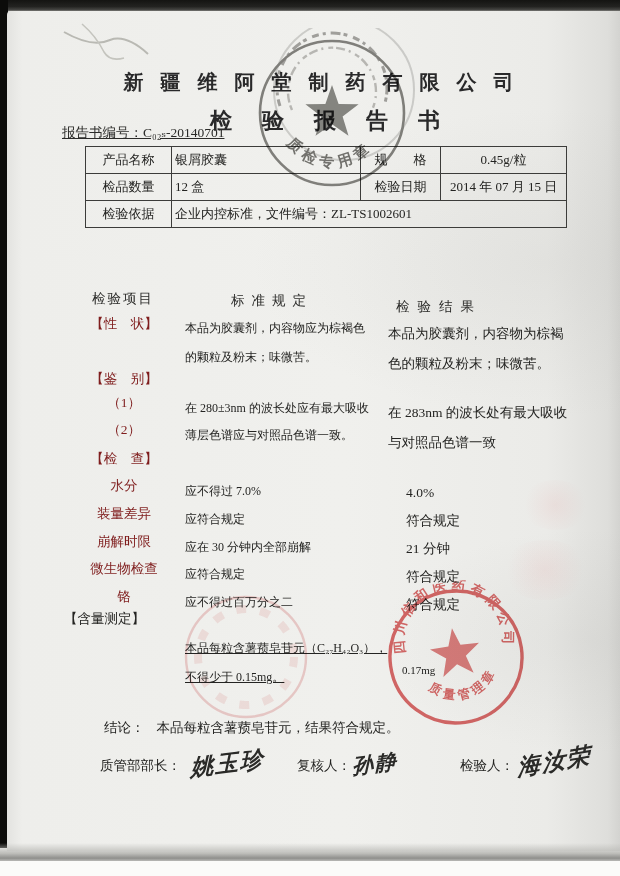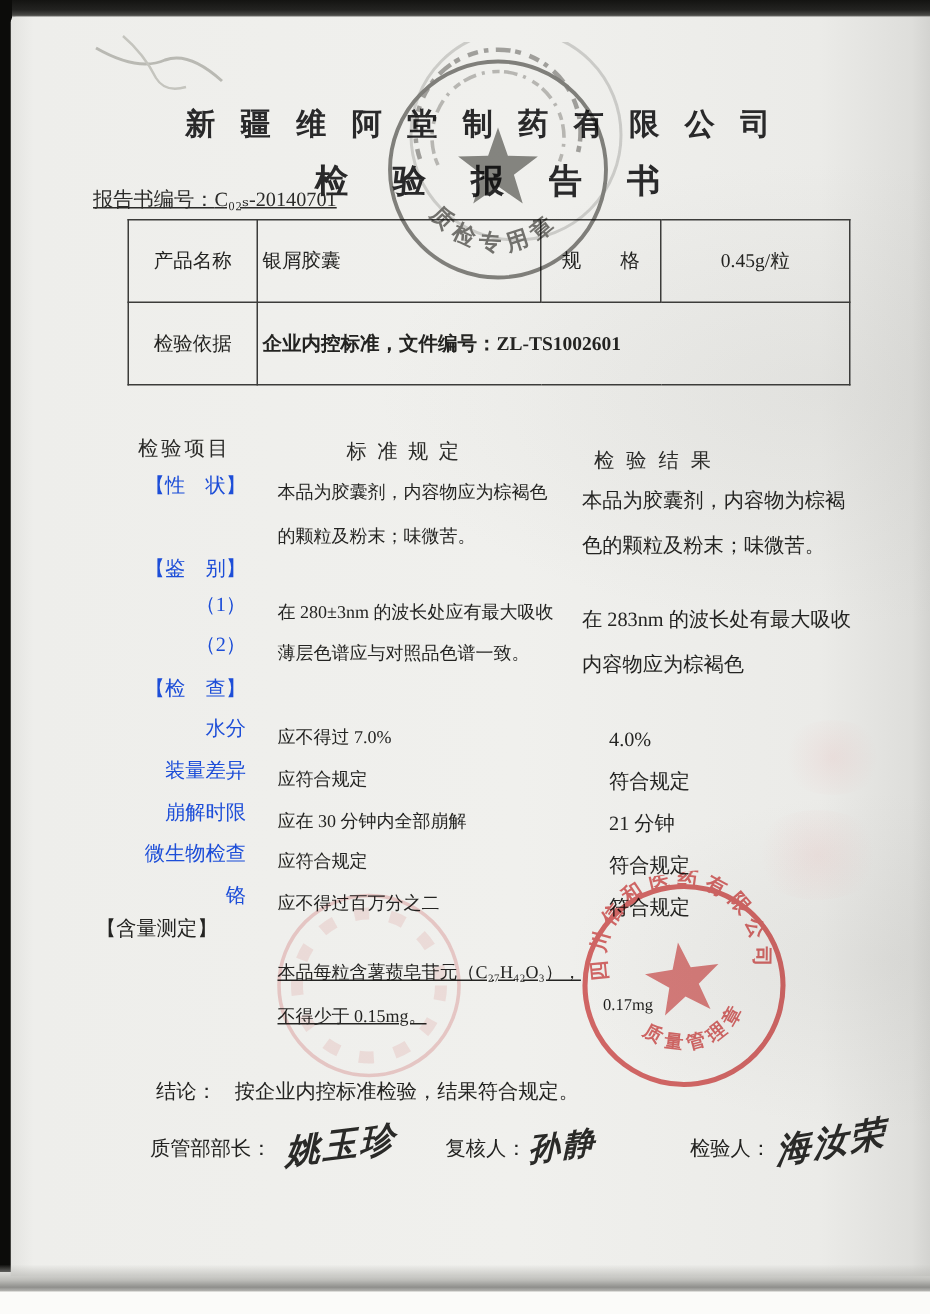--- a/index.html
+++ b/index.html
@@ -31,31 +31,31 @@
     font-size:20px;font-weight:700;letter-spacing:17px;padding-left:17px;color:#29292a;}
   .doc-title{left:0;top:106px;width:620px;text-align:center;
     font-size:22px;font-weight:700;letter-spacing:30px;padding-left:30px;color:#29292a;}
   .report-no{left:62px;top:124px;font-size:13.5px;color:#2b2b29;text-decoration:underline;}
 
   table.info{
     position:absolute;left:85px;top:146px;width:481px;
     border-collapse:collapse;table-layout:fixed;
     font-size:13px;color:#232321;
   }
-  table.info td{border:1.2px solid #3c3c3a;height:26px;padding:14px 3px;overflow:hidden;}
+  table.info td{border:1.2px solid #3c3c3a;height:26px;padding:0 3px;overflow:hidden;}
   td.c{text-align:center;}
   td.v1{padding-left:23px;}
   td.small{font-size:11.5px;text-align:center;padding:0 1px;}
-  td.span3{padding-left:32px;font-weight:bold;}
+  td.span3{padding-left:32px;}
 
   .res-h-item{left:92px;top:290px;font-size:13.5px;letter-spacing:2px;color:#2b2b29;}
   .res-h-std{left:231px;top:292px;font-size:13.5px;letter-spacing:7px;color:#2b2b29;}
   .res-h-res{left:396px;top:298px;font-size:13.5px;letter-spacing:8px;color:#2b2b29;}
 
-  .item-col{left:84px;width:80px;text-align:right;font-size:13.5px;color:#1d4ed8;}
+  .item-col{left:84px;width:80px;text-align:center;font-size:13.5px;color:#7f1d1d;}
   .std-col{left:185px;width:205px;font-size:12px;line-height:29px;color:#242422;}
   .res-col{left:388px;width:185px;font-size:13.5px;line-height:30px;color:#242422;}
   .res-val{left:406px;font-size:13.5px;color:#242422;}
 
   .conclusion{left:104px;top:719px;font-size:13.5px;color:#232321;}
   .conclusion .gap{display:inline-block;width:12px;}
 
   .sig-label{font-size:13.5px;color:#232321;}
   .sig{display:inline-block;font-size:23px;font-style:italic;font-weight:600;
     color:#2a2a28;transform:rotate(-7deg) skewX(-6deg);letter-spacing:2px;}
@@ -94,20 +94,26 @@
       <col style="width:126px">
     </colgroup>
   <tbody>
       <tr>
     <td class="c">产品名称</td>
     <td class="v1">银屑胶囊</td>
     <td class="c">规　　格</td>
     <td class="c">0.45g/粒</td>
   </tr>
   <tr>
+    <td class="c">检品数量</td>
+    <td class="v1">12 盒</td>
+    <td class="c">检验日期</td>
+    <td class="c">2014 年 07 月 15 日</td>
+  </tr>
+  <tr>
     <td class="c">检验依据</td>
     <td class="span3" colspan="3">企业内控标准，文件编号：ZL-TS1002601</td>
   </tr>
 </tbody>
   </table>
 
 <div class="txt res-h-item">检验项目</div>
 <div class="txt res-h-std">标准规定</div>
 <div class="txt res-h-res">检验结果</div>
 
@@ -118,21 +124,21 @@
 色的颗粒及粉末；味微苦。</div>
 
 <div class="txt item-col" style="top:370px">【鉴　别】</div>
 
 <div class="txt item-col" style="top:394px">（1）</div>
 <div class="txt std-col" style="top:394px">在 280±3nm 的波长处应有最大吸收</div>
 <div class="txt res-col" style="top:398px">在 283nm 的波长处有最大吸收</div>
 
 <div class="txt item-col" style="top:421px">（2）</div>
 <div class="txt std-col" style="top:421px">薄层色谱应与对照品色谱一致。</div>
-<div class="txt res-col" style="top:428px">内容物应为棕褐色</div>
+<div class="txt res-col" style="top:428px">与对照品色谱一致</div>
 
 <div class="txt item-col" style="top:450px">【检　查】</div>
 
 <div class="txt item-col" style="top:477px">水分</div>
 <div class="txt std-col" style="top:477px">应不得过 7.0%</div>
 <div class="txt res-val" style="top:485px">4.0%</div>
 
 <div class="txt item-col" style="top:505px">装量差异</div>
 <div class="txt std-col" style="top:505px">应符合规定</div>
 <div class="txt res-val" style="top:512px">符合规定</div>
@@ -148,21 +154,21 @@
 <div class="txt item-col" style="top:588px">铬</div>
 <div class="txt std-col" style="top:588px">应不得过百万分之二</div>
 <div class="txt res-val" style="top:596px">符合规定</div>
 
 <div class="txt" style="left:64px;top:610px;font-size:13.5px;color:#242422">【含量测定】</div>
 <div class="txt std-col pre" style="top:634px;white-space:pre-line;text-decoration:underline;">本品每粒含薯蓣皂苷元（C₂₇H₄₂O₃），
 不得少于 0.15mg。</div>
 <div class="txt" style="left:402px;top:664px;font-size:11px;color:#1c1c1a;z-index:5">0.17mg</div>
 
 <div class="txt conclusion">
-  <span>结论：</span><span class="gap"></span><span>按企业内控标准检验，结果符合规定。</span>
+  <span>结论：</span><span class="gap"></span><span>本品每粒含薯蓣皂苷元，结果符合规定。</span>
 </div>
 
 <div class="txt sig-label" style="left:100px;top:757px">质管部部长：</div>
 <div class="txt" style="left:190px;top:748px"><span class="sig">姚玉珍</span></div>
 <div class="txt sig-label" style="left:297px;top:757px">复核人：</div>
 <div class="txt" style="left:352px;top:750px"><span class="sig" style="font-size:21px">孙静</span></div>
 <div class="txt sig-label" style="left:460px;top:757px">检验人：</div>
 <div class="txt" style="left:517px;top:746px"><span class="sig" style="transform:rotate(-10deg) skewX(-8deg)">海汝荣</span></div>
 
 <svg class="stamp" style="left:247px;top:28px;opacity:.82" width="170" height="170" viewBox="0 0 170 170">

